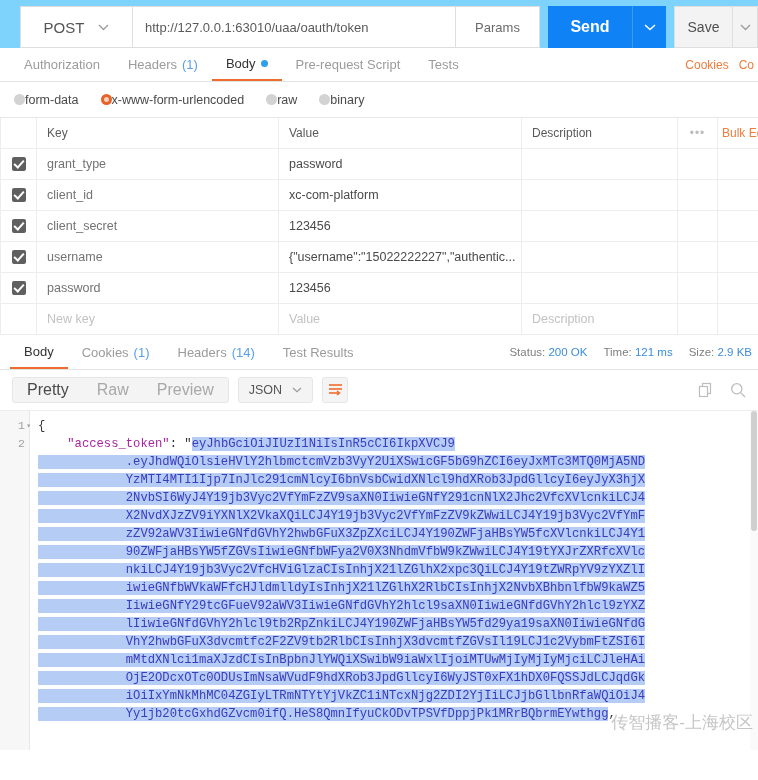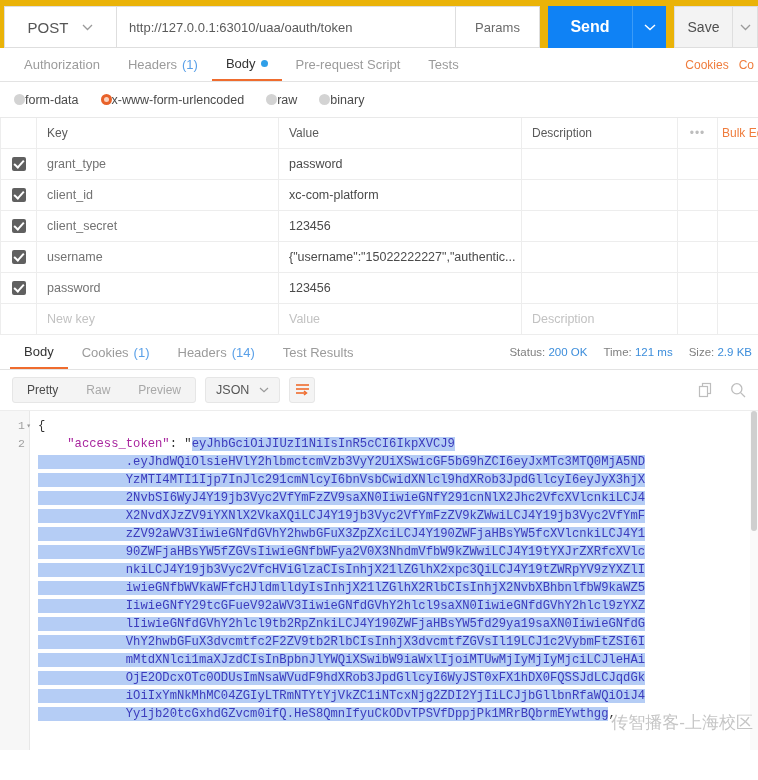--- a/index.html
+++ b/index.html
@@ -10,22 +10,22 @@
     font-family: "Liberation Sans", sans-serif;
     font-size: 13px;
     color: #3a3a3a;
     overflow: hidden;
   }
   .app { width:758px; height:780px; position:relative; background:#fff; }
 
   
   .urlbar {
     display:flex; align-items:stretch;
-    height:48px; padding:6px 0 0 4px;
-    background:#eab308;
+    height:48px; padding:6px 0 0 20px;
+    background:#7dd3fc;
     text-align:right;
   }
   .method-box {
     width:112px; border:1px solid #dedede; background:#fff;
     display:flex; align-items:center; justify-content:center; gap:14px;
     font-size:15px; color:#555; border-right:none;
   }
   .method-box .caret { font-size:10px; color:#9a9a9a; }
   .url-box {
     flex:1; border:1px solid #dedede; background:#fff;
@@ -143,21 +143,21 @@
   
   .fmtbar {
     display:flex; align-items:center; height:40px;
     padding-left:12px; gap:9px; position:relative;
   }
   .seg {
     display:flex; background:#f4f4f4; border:1px solid #e6e6e6; border-radius:3px;
     height:26px; overflow:hidden;
   }
   .seg div {
-    padding:0 14px; line-height:24px; font-size:12px; color:#a8a8a8; cursor:pointer;
+    padding:0 14px; line-height:24px; font-size:16px; color:#a8a8a8; cursor:pointer;
   }
   .seg div.on { color:#4a4a4a; }
   .jsonsel {
     display:flex; align-items:center; gap:10px;
     background:#f4f4f4; border:1px solid #e6e6e6; border-radius:3px;
     height:26px; padding:0 10px; font-size:12.5px; color:#555; cursor:pointer;
   }
   .jsonsel .caret { font-size:9px; color:#9a9a9a; }
   .wrapbtn {
     width:26px; height:26px; background:#f4f4f4; border:1px solid #e6e6e6;

